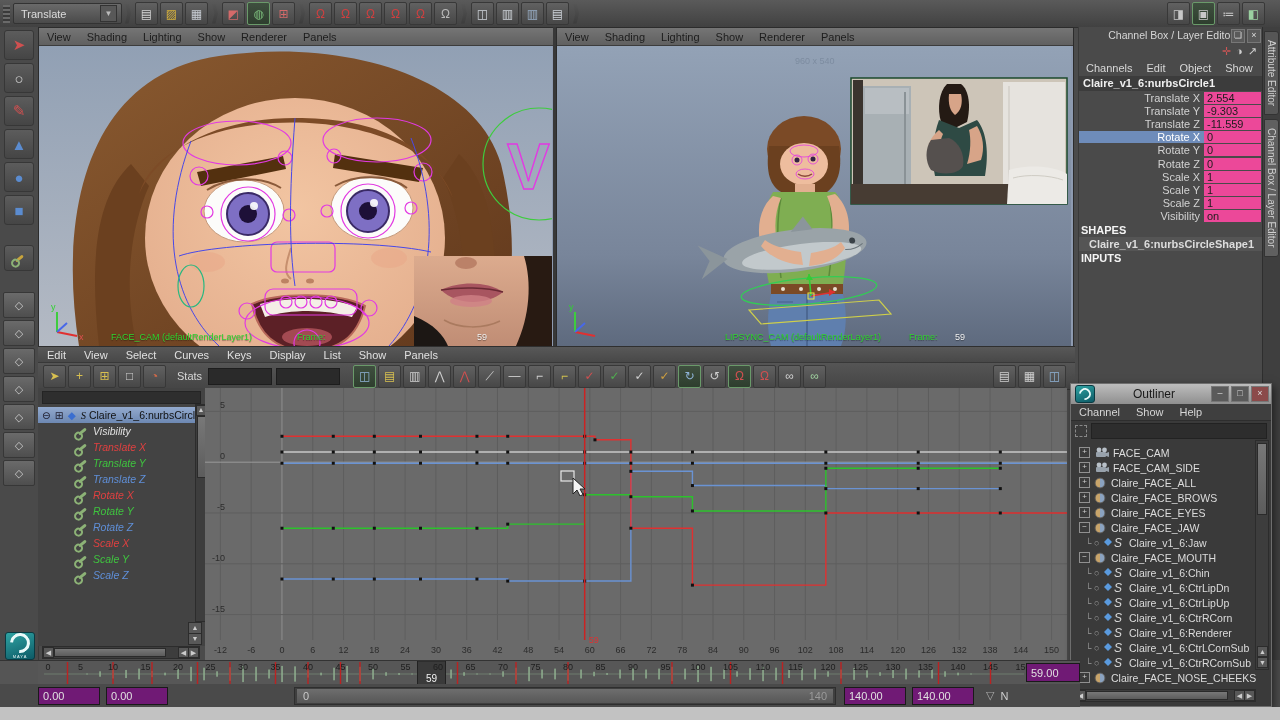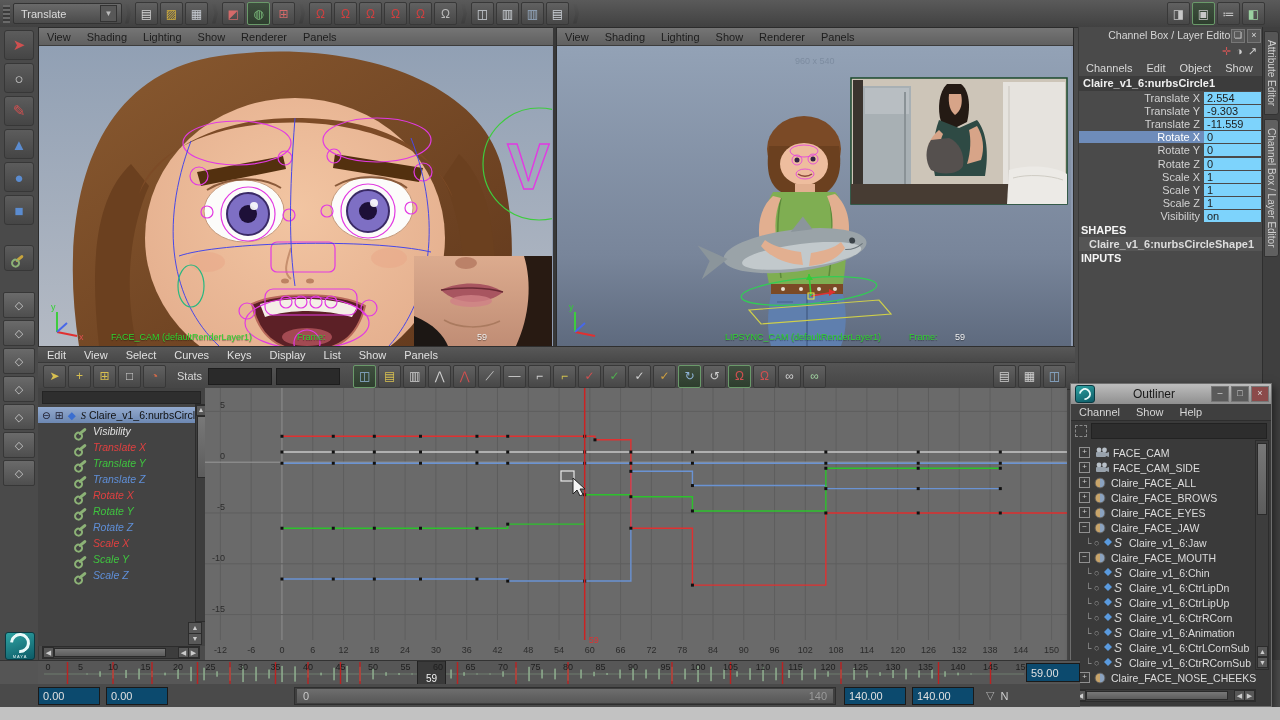--- a/index.html
+++ b/index.html
@@ -39,21 +39,21 @@
             background:#4a4a4a;position:relative;}
   .winbtn{width:12px;height:12px;border:1px solid #777;background:#5a5a5a;color:#ddd;font-size:9px;line-height:10px;
           text-align:center;margin-left:2px;}
   .cb-menus{height:17px;display:flex;align-items:center;color:#d8d8d8;}
   .cb-menus span{padding:0 7px;}
   .cb-obj{height:15px;background:#3c3c3c;color:#f0f0f0;font-weight:bold;padding-left:4px;line-height:15px;}
   .cb-row{height:13.2px;display:flex;align-items:center;justify-content:flex-end;}
   .cb-row .lbl{color:#d2d2d2;padding-right:4px;}
   .cb-row.sel .lblwrap{background:#6e8cba;}
   .lblwrap{display:flex;justify-content:flex-end;flex:1;}
-  .cb-val{width:54px;height:12px;background:#7dd3fc;color:#1c1c1c;padding-left:3px;line-height:12px;margin-right:2px;}
+  .cb-val{width:54px;height:12px;background:#ec4899;color:#1c1c1c;padding-left:3px;line-height:12px;margin-right:2px;}
   .cb-head{font-weight:bold;color:#f4f4f4;padding-left:2px;height:14px;line-height:14px;}
   .cb-item{color:#e4e4e4;font-weight:bold;padding-left:10px;height:14px;line-height:14px;}
   .cb-item.shape{background:#555;color:#ddd;}
   
   #sidetabs{left:1262px;top:27px;width:18px;height:633px;background:#3f3f3f;border-left:1px solid #2e2e2e;}
   .vtab{writing-mode:vertical-rl;background:#565656;border:1px solid #333;color:#cfcfcf;font-size:10px;
         padding:8px 1px;margin:4px 1px;border-radius:0 3px 3px 0;}
   
   #gemenu{left:38px;top:346px;width:1037px;height:16px;background:linear-gradient(#585858,#474747);display:flex;
           align-items:center;color:#e0e0e0;border-top:1px solid #2f2f2f;}
@@ -80,21 +80,21 @@
   .ol-menus span{padding:0 8px;}
   .ol-search{height:16px;display:flex;align-items:center;padding:2px 4px;}
   .ol-row{height:15px;display:flex;align-items:center;color:#dcdcdc;font-size:10.5px;white-space:nowrap;}
   .exp{width:9px;height:9px;border:1px solid #909090;color:#d0d0d0;font-size:8px;line-height:7px;text-align:center;
        margin:0 4px 0 8px;background:#3a3a3a;}
   .conn{color:#9a9a9a;font-size:9px;margin-left:14px;width:18px;}
   .oicon{margin-right:4px;display:inline-flex;}
   
   #timeslider{left:0;top:660px;width:1080px;height:24px;background:#555;border-top:1px solid #333;overflow:hidden;}
   #rangerow{left:0;top:684px;width:1080px;height:23px;background:#4a4a4a;display:flex;align-items:center;}
-  .t-field{height:16px;background:#0c4a6e;border:1px solid #1a1a1a;color:#e0e0e0;display:flex;align-items:center;
+  .t-field{height:16px;background:#701a75;border:1px solid #1a1a1a;color:#e0e0e0;display:flex;align-items:center;
            padding:0 4px;margin-right:6px;}
   #rangetrack{position:relative;height:16px;background:#3f3f3f;border:1px solid #2e2e2e;flex:0 0 540px;margin-right:8px;}
   .range-inner{position:absolute;left:2px;top:1px;right:2px;bottom:1px;background:linear-gradient(#6e6e6e,#575757);
                display:flex;align-items:center;justify-content:space-between;color:#c9c9c9;padding:0 6px;}
   #botstrip{left:0;top:707px;width:1280px;height:13px;background:#c2c2c2;}
   .wm{position:absolute;color:rgba(255,255,255,.13);font-weight:bold;font-size:26px;letter-spacing:1px;z-index:60;
       pointer-events:none;line-height:1.05;}
   .mayalogo{background:linear-gradient(160deg,#2fa3a3,#0d5a66);border:1px solid #0a3a42;border-radius:3px;
             display:flex;flex-direction:column;align-items:center;justify-content:center;color:#e8f6f6;}
   .mayalogo .swirl{width:14px;height:14px;border:3px solid #eafafa;border-left-color:transparent;border-radius:50%;transform:rotate(-40deg);}
@@ -907,21 +907,21 @@
           <span>Claire_v1_6:CtrRCorn</span>
         </div>
         <div class="ol-row">
           <span class="conn">└ ○</span>
           <span class="oicon">
             <svg width="22" height="12">
               <polygon points="5,1 9,5 5,9 1,5" fill="#5a9ade"></polygon>
               <text x="11" y="10" font-size="12" font-style="italic" fill="#d8d8d8" font-family="Liberation Serif,DejaVu Serif,serif">S</text>
             </svg>
           </span>
-          <span>Claire_v1_6:Animation</span>
+          <span>Claire_v1_6:Renderer</span>
         </div>
         <div class="ol-row">
           <span class="conn">└ ○</span>
           <span class="oicon">
             <svg width="22" height="12">
               <polygon points="5,1 9,5 5,9 1,5" fill="#5a9ade"></polygon>
               <text x="11" y="10" font-size="12" font-style="italic" fill="#d8d8d8" font-family="Liberation Serif,DejaVu Serif,serif">S</text>
             </svg>
           </span>
           <span>Claire_v1_6:CtrLCornSub</span>

